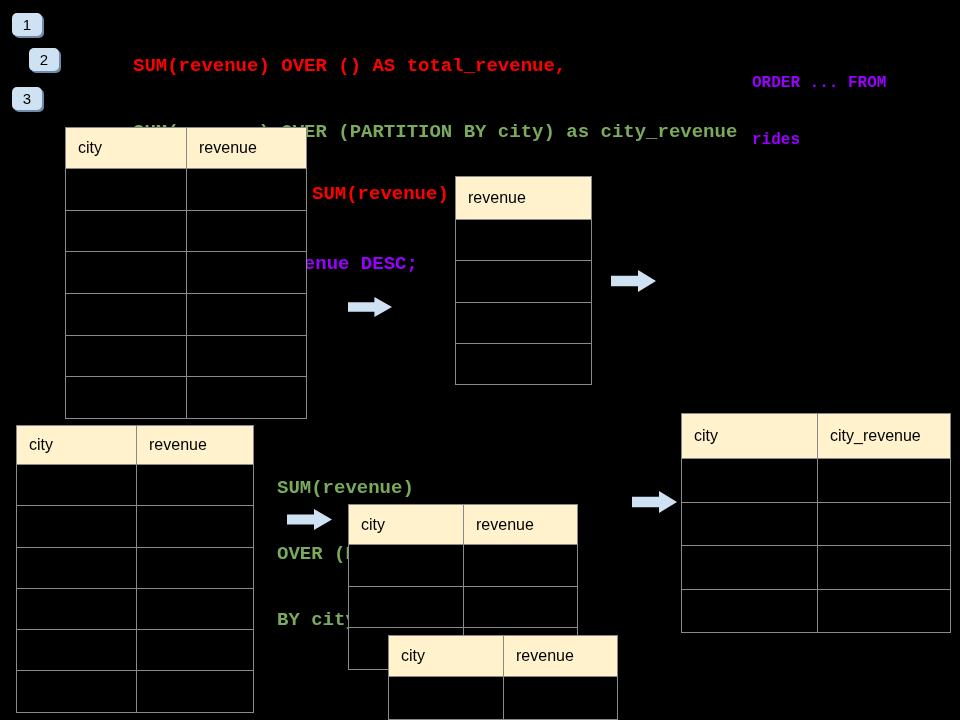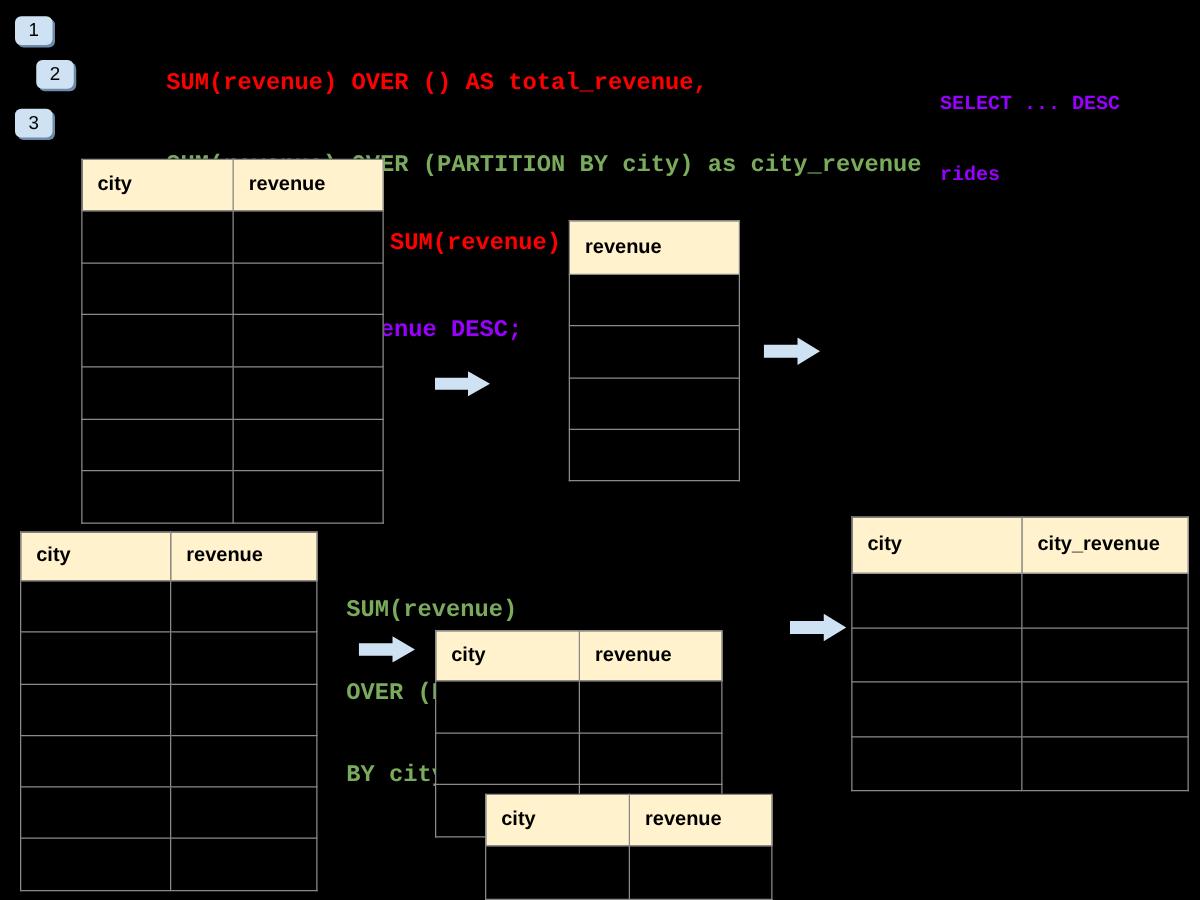--- a/index.html
+++ b/index.html
@@ -26,21 +26,21 @@
   .badge{position:absolute;width:30px;height:23px;background:#cfe2f3;border-radius:5px;
          box-shadow:2px 2px 0 #6e8aa8;color:#000;font-size:15px;line-height:23px;
          text-align:center;}
   #badge-1{left:12px;top:13px;}
   #badge-2{left:29px;top:48px;}
   #badge-3{left:12px;top:87px;}
 
   
   table{position:absolute;border-collapse:collapse;table-layout:fixed;background:#000;}
   td,th{border:1px solid #8a8a8a;padding:0;}
-  th{background:#fff2cc;color:#000;font-weight:bold;font-size:16px;text-align:left;
+  th{background:#fff2cc;color:#000;font-weight:normal;font-size:16px;text-align:left;
      padding-left:12px;}
   #t-rides-top{left:65px;top:127px;width:241px;}
   #t-rides-top th{height:40px;}  #t-rides-top tbody tr{height:41.7px;}
   #t-total-result{left:455px;top:176px;width:136px;}
   #t-total-result th{height:42px;} #t-total-result tbody tr{height:41.3px;}
   #t-rides-bottom{left:16px;top:425px;width:237px;}
   #t-rides-bottom th{height:38px;} #t-rides-bottom tbody tr{height:41.3px;}
   #t-part-back{left:348px;top:504px;width:229px;}
   #t-part-back th{height:39px;} #t-part-back tbody tr{height:41.7px;}
   #t-part-front{left:388px;top:635px;width:229px;z-index:3;}
@@ -66,21 +66,21 @@
   <div class="badge" id="badge-3">3</div>
 
   <div class="code" id="sql-block">
     <span class="ln c-red ind1">SUM(revenue) OVER () AS total_revenue,</span>
     <span class="ln c-green ind1">SUM(revenue) OVER (PARTITION BY city) as city_revenue</span>
     <span class="ln c-purple ind2">FROM rides</span>
     <span class="ln c-purple ind2">ORDER by city_revenue DESC;</span>
   </div>
 
   <div class="code" id="side-note">
-    <span class="ln">SELECT ... DESC</span>
+    <span class="ln">ORDER ... FROM</span>
     <span class="ln">rides</span>
   </div>
 
   <div class="code" id="annot-total">
     <span class="ln">SUM(revenue)</span>
   </div>
 
   <div class="code" id="annot-partition">
     <span class="ln">SUM(revenue)</span>
     <span class="ln">OVER (PARTITION</span>

